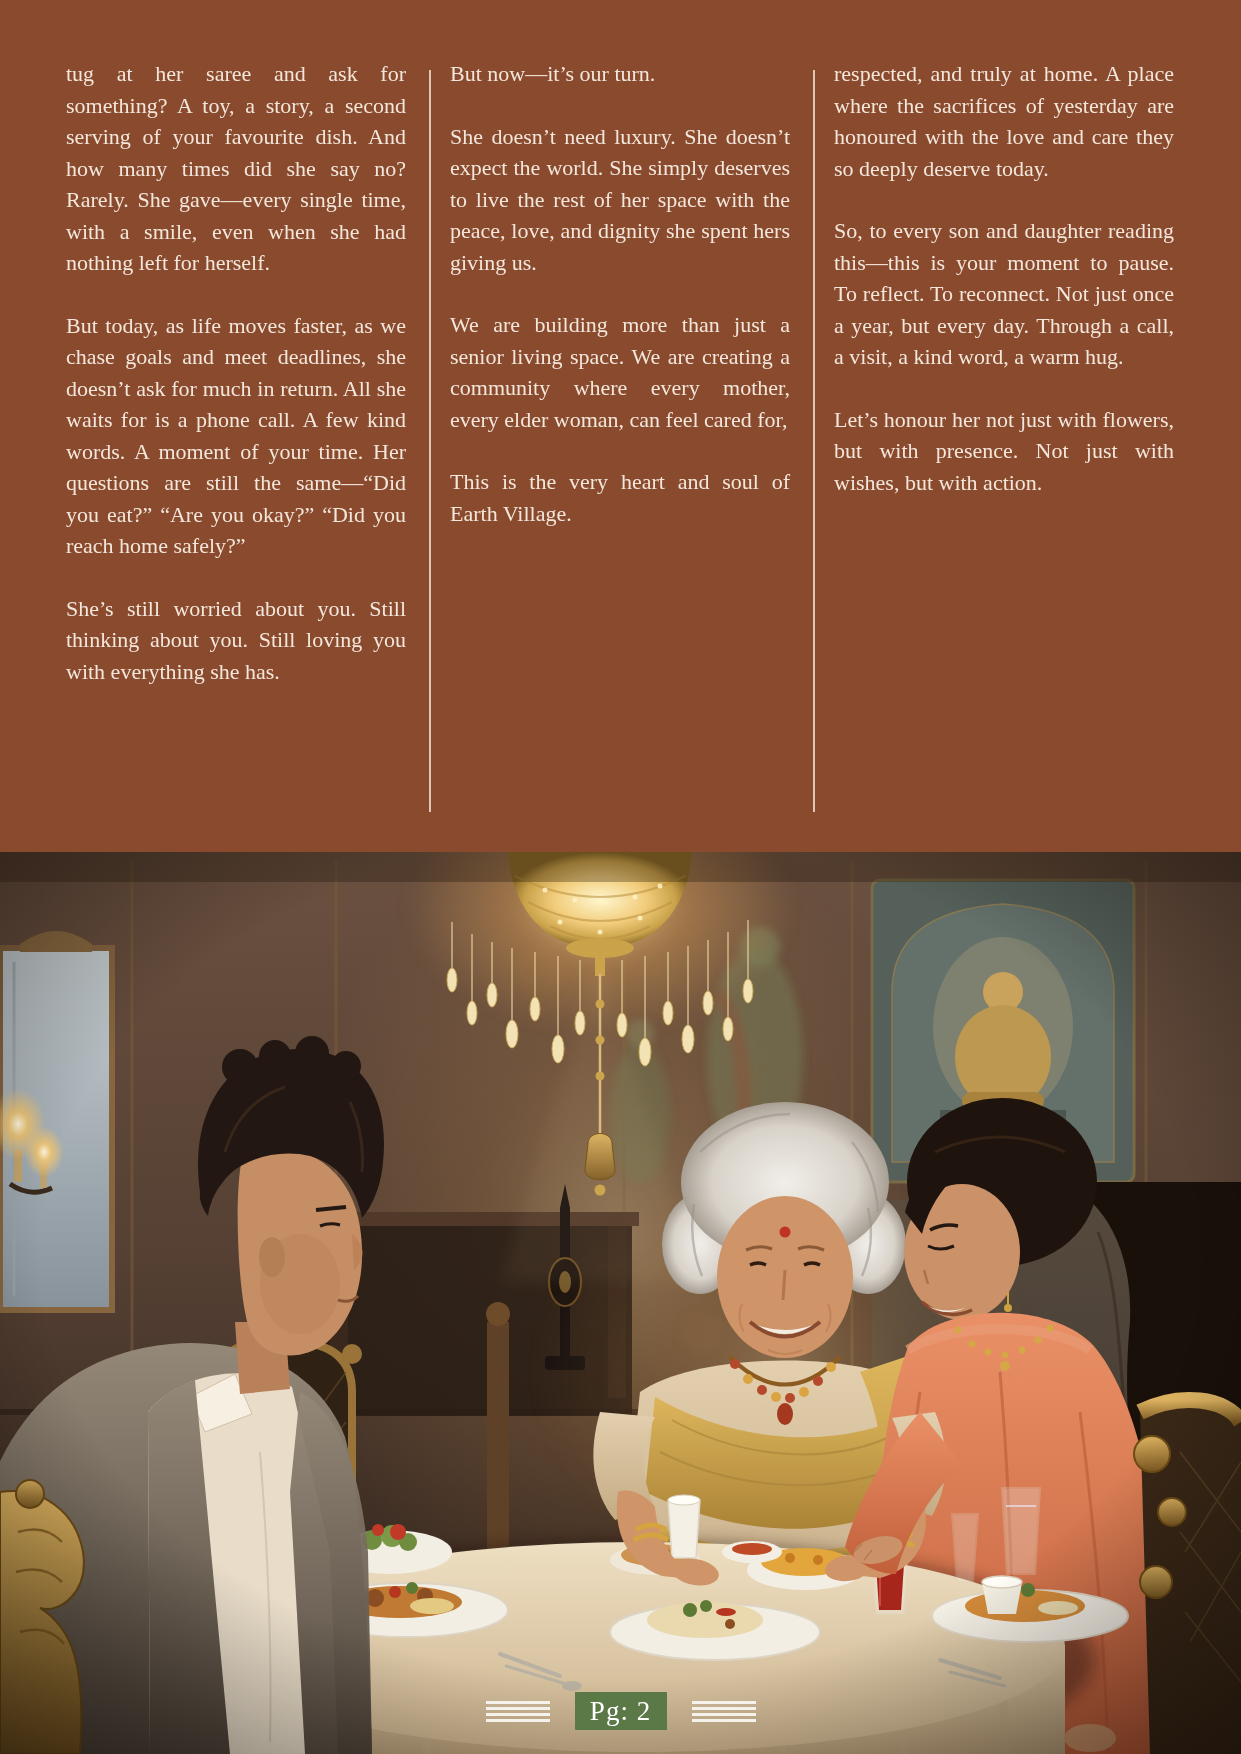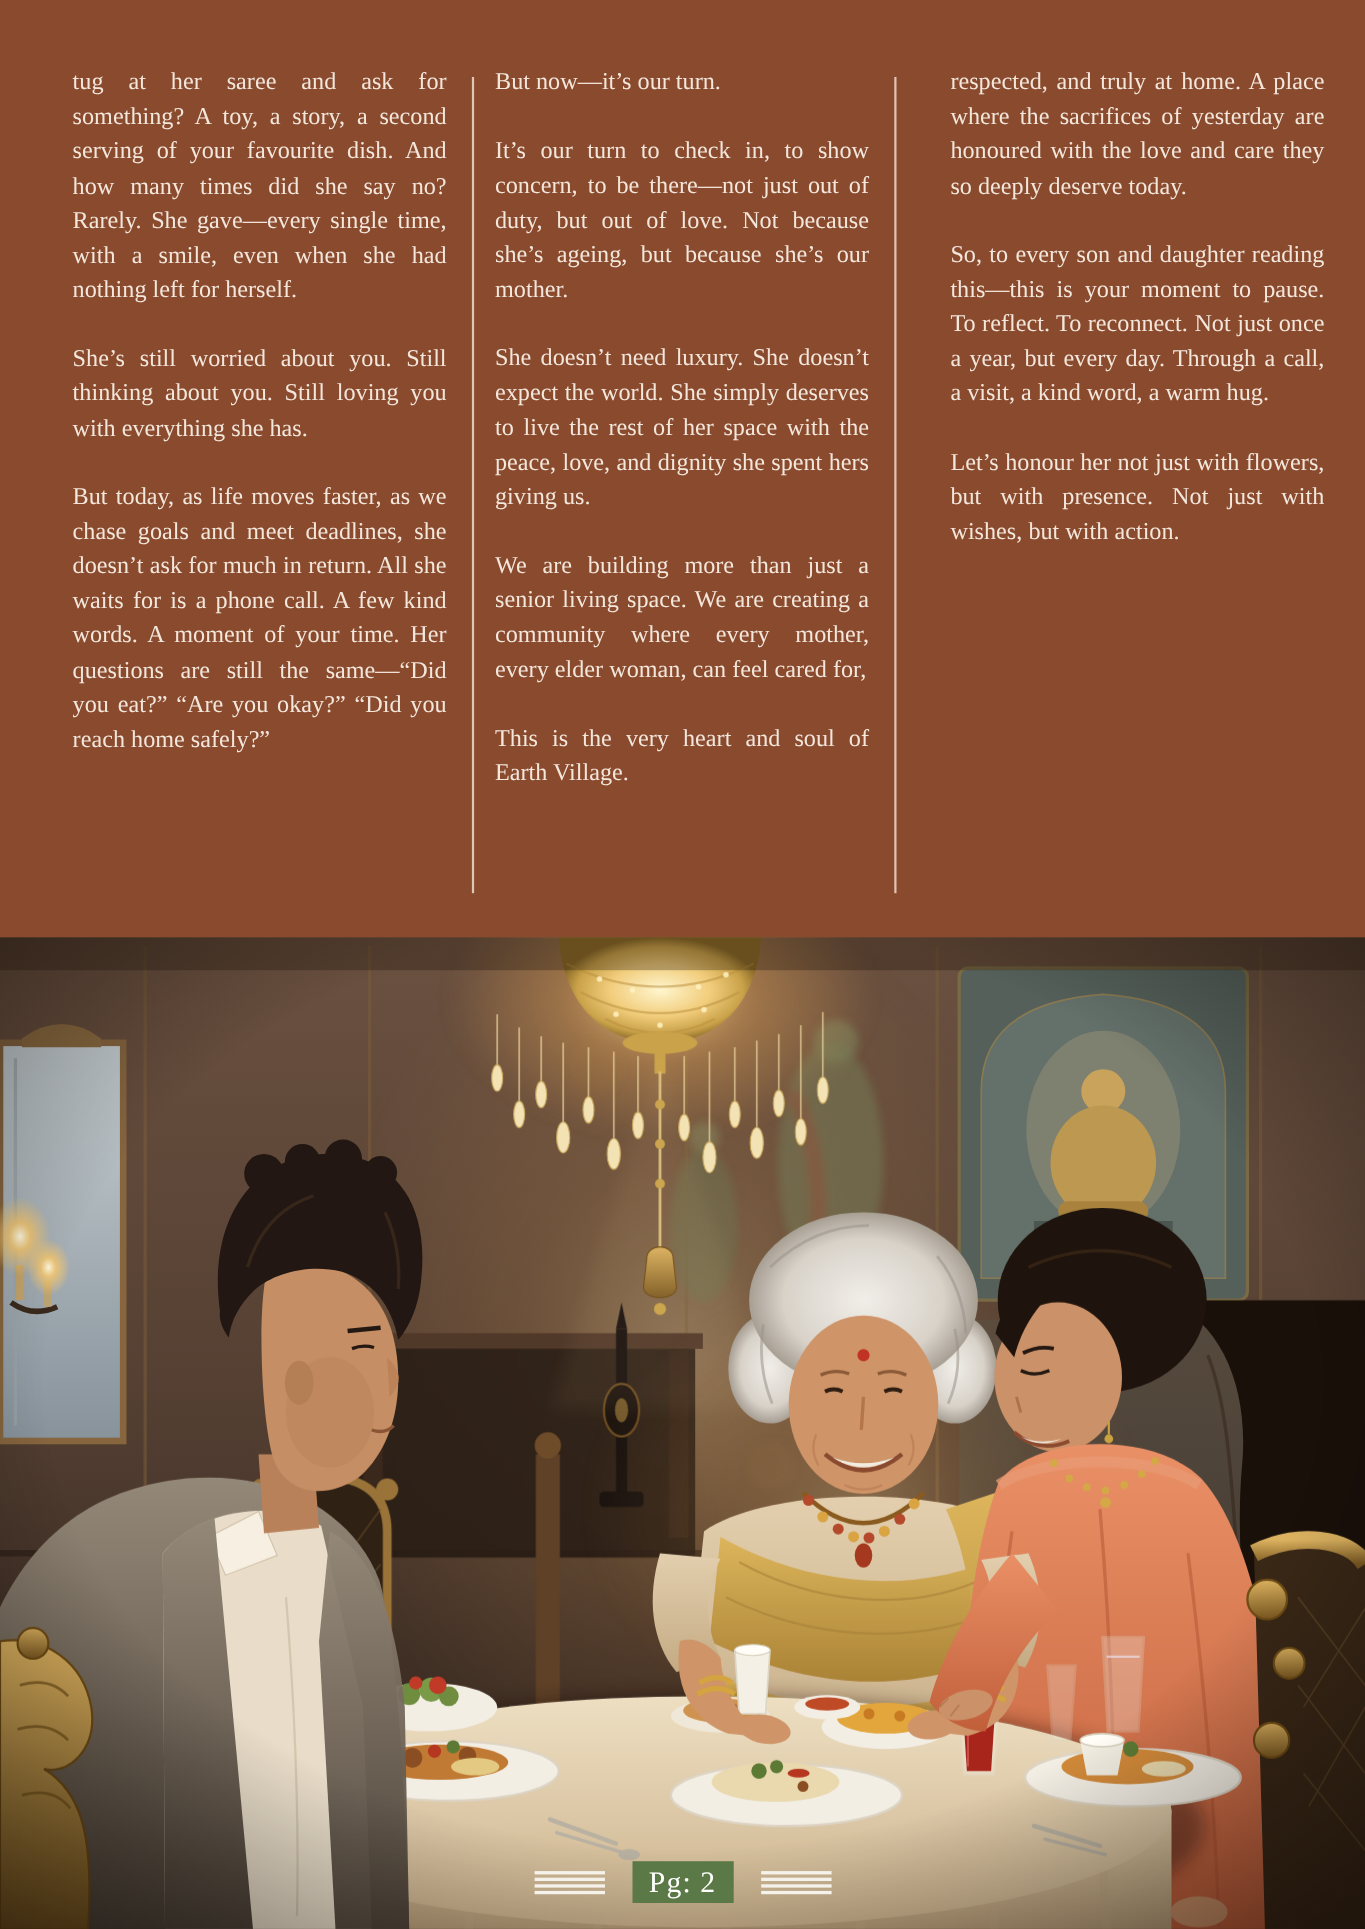--- a/index.html
+++ b/index.html
@@ -9,21 +9,21 @@
   }
   
   .article{position:absolute;left:0;top:0;width:1241px;height:852px;}
   .col{
     position:absolute;top:58px;width:340px;color:#f3e7dc;
     font-size:22px;line-height:31.5px;text-align:justify;text-justify:inter-word;
   }
   .col p{margin:0 0 31px 0;}
   .col-1{left:66px;}
   .col-2{left:450px;}
-  .col-3{left:864px;}
+  .col-3{left:834px;}
   .divider{position:absolute;top:70px;width:2px;height:742px;background:#ead8cc;opacity:.88;}
   .div-1{left:429px;}
   .div-2{left:813px;}
   
   .photo{position:absolute;left:0;top:852px;width:1241px;height:902px;margin:0;padding:0;}
   .photo svg{display:block;}
   
   .pagefoot{
     position:absolute;left:0;top:1692px;width:1241px;
     display:flex;justify-content:center;align-items:center;gap:25px;
@@ -36,27 +36,26 @@
   }
 </style>
 </head>
 <body>
 
 <div class="page">
 
   <section class="article">
     <div class="col col-1">
       <p>tug at her saree and ask for something? A toy, a story, a second serving of your favourite dish. And how many times did she say no? Rarely. She gave—every single time, with a smile, even when she had nothing left for herself.</p>
+      <p>But today, as life moves faster, as we chase goals and meet deadlines, she doesn’t ask for much in return. All she waits for is a phone call. A few kind words. A moment of your time. Her questions are still the same—“Did you eat?” “Are you okay?” “Did you reach home safely?”</p>
       <p>She’s still worried about you. Still thinking about you. Still loving you with everything she has.</p>
-      <p>But today, as life moves faster, as we chase goals and meet deadlines, she doesn’t ask for much in return. All she waits for is a phone call. A few kind words. A moment of your time. Her questions are still the same—“Did you eat?” “Are you okay?” “Did you reach home safely?”</p>
     </div>
     <div class="divider div-1"></div>
     <div class="col col-2">
       <p>But now—it’s our turn.</p>
-      <p>It’s our turn to check in, to show concern, to be there—not just out of duty, but out of love. Not because she’s ageing, but because she’s our mother.</p>
       <p>She doesn’t need luxury. She doesn’t expect the world. She simply deserves to live the rest of her space with the peace, love, and dignity she spent hers giving us.</p>
       <p>We are building more than just a senior living space. We are creating a community where every mother, every elder woman, can feel cared for,</p>
       <p>This is the very heart and soul of Earth Village.</p>
     </div>
     <div class="divider div-2"></div>
     <div class="col col-3">
       <p>respected, and truly at home. A place where the sacrifices of yesterday are honoured with the love and care they so deeply deserve today.</p>
       <p>So, to every son and daughter reading this—this is your moment to pause. To reflect. To reconnect. Not just once a year, but every day. Through a call, a visit, a kind word, a warm hug.</p>
       <p>Let’s honour her not just with flowers, but with presence. Not just with wishes, but with action.</p>
     </div>

